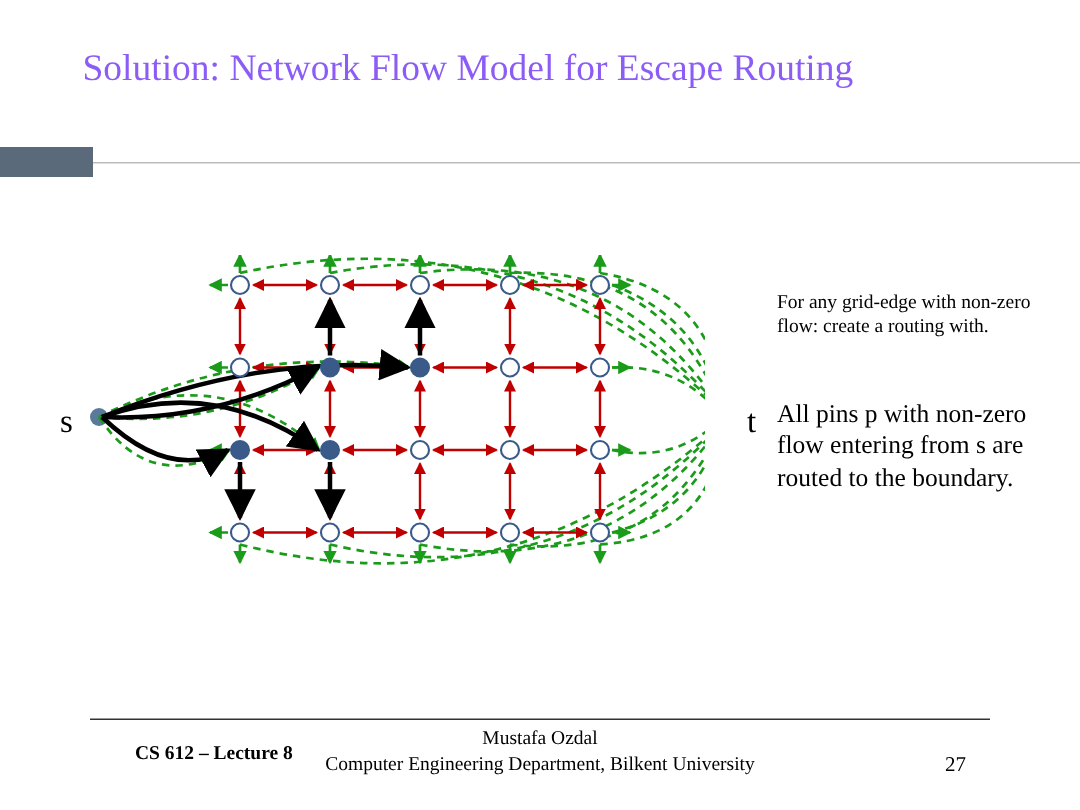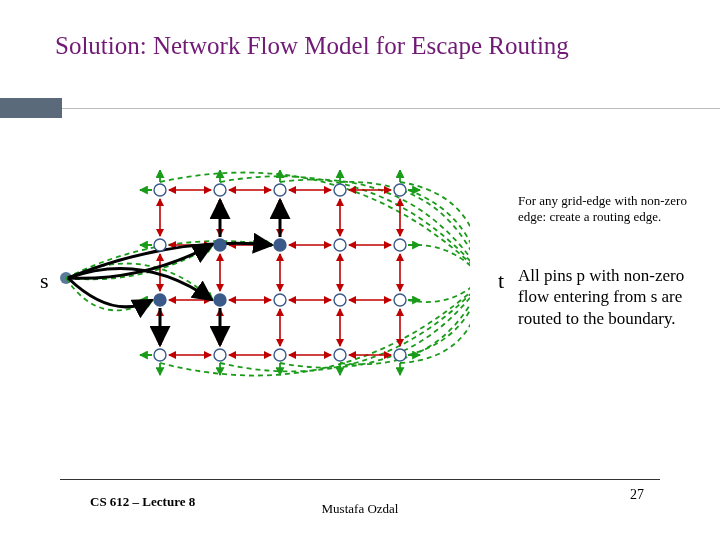--- a/index.html
+++ b/index.html
@@ -9,21 +9,21 @@
     background: #fff;
     font-family: "Times New Roman", Georgia, serif;
     position: relative;
     overflow: hidden;
   }
   .title {
     position: absolute;
     top: 32px;
     left: 55px;
     font-size: 25px;
-    color: #701a75;
+    color: #8b5cf6;
     font-weight: normal;
   }
   .accent-bar {
     position: absolute;
     top: 98px;
     left: 0;
     width: 62px;
     height: 20px;
     background: #5a6a7a;
   }
@@ -89,37 +89,37 @@
     position: absolute;
     bottom: 22px;
     left: 0;
     right: 0;
     text-align: center;
     font-size: 13px;
     line-height: 1.3;
   }
   .footer-right {
     position: absolute;
-    bottom: 37px;
+    bottom: 21px;
     right: 76px;
     font-size: 14px;
     margin-top: 28px;
   }
 </style>
 </head>
 <body>
 
 <div class="title">Solution: Network Flow Model for Escape Routing</div>
 <div class="accent-bar"></div>
 <div class="accent-line"></div>
 
 <div class="s-label">s</div>
 <div class="t-label">t</div>
 
-<div class="caption1">For any grid-edge with non-zero edge: create a routing edge.</div>
+<div class="caption1">For any grid-edge with non-zero flow: create a routing with.</div>
 <div class="caption2">All pins p with non-zero flow entering from s are routed to the boundary.</div>
 
 <svg class="diagram" viewBox="0 0 430 250">
   <defs>
     <marker id="ra" viewBox="0 0 8 8" refX="7" refY="4" markerWidth="5" markerHeight="5" orient="auto">
       <path d="M0,0 L8,4 L0,8 z" fill="#c00000"></path>
     </marker>
     <marker id="ra2" viewBox="0 0 8 8" refX="1" refY="4" markerWidth="5" markerHeight="5" orient="auto">
       <path d="M8,0 L0,4 L8,8 z" fill="#c00000"></path>
     </marker>
@@ -235,14 +235,15 @@
       <circle cx="240" cy="185" r="6" fill="#fff" stroke="#3a5a8a" stroke-width="1.4"></circle>
       <circle cx="300" cy="185" r="6" fill="#fff" stroke="#3a5a8a" stroke-width="1.4"></circle>
       <circle cx="360" cy="185" r="6" fill="#fff" stroke="#3a5a8a" stroke-width="1.4"></circle>
     </g>
 </svg>
 
 <div class="footer-line"></div>
 <div class="footer-left">CS 612 – Lecture 8</div>
 <div class="footer-center">
   <span>Mustafa Ozdal</span><br>
+  <span>Computer Engineering Department, Bilkent University</span>
 </div>
 <div class="footer-right">27</div>
 
 </body></html>

